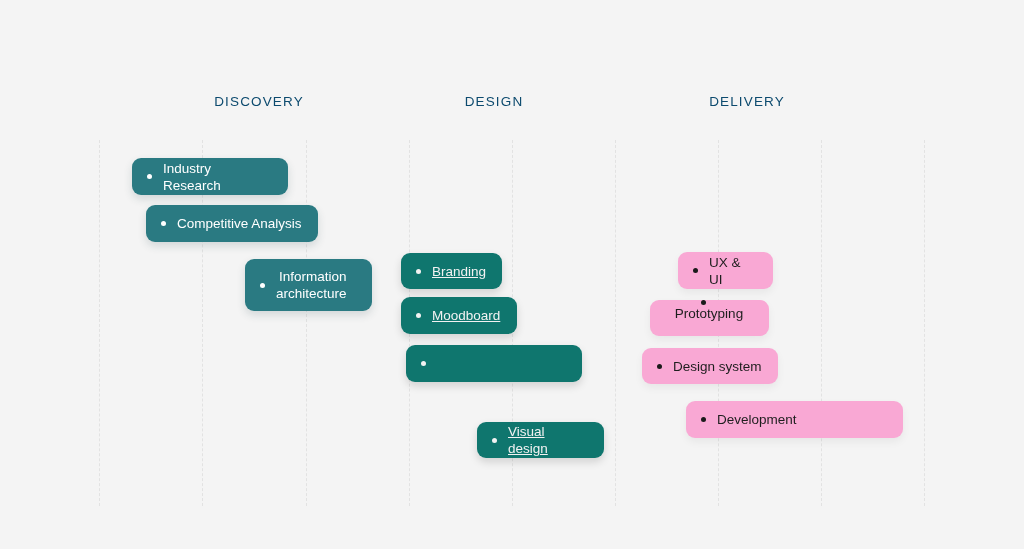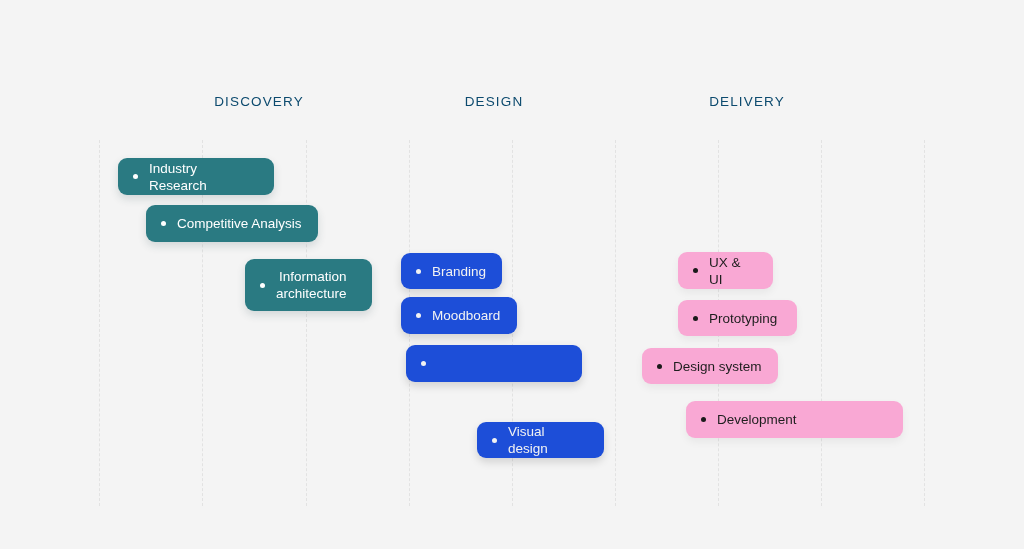--- a/index.html
+++ b/index.html
@@ -71,23 +71,24 @@
     flex: 0 1 auto;
   }
   .pill.teal {
     background: #2a7a82;
     color: #ffffff;
     box-shadow: 0 4px 9px rgba(40, 70, 75, 0.16);
   }
   .pill.teal .dot { background: #ffffff; }
 
   .pill.dark {
-    background: #1d4ed8;
+    background: #0f766e;
     color: #f2f2f2;
     box-shadow: 0 4px 9px rgba(0, 0, 0, 0.14);
+    text-decoration: underline;
   }
   .pill.dark .dot { background: #f2f2f2; }
 
   .pill.light {
     background: #f9a8d4;
     color: #1e1e1e;
     box-shadow: 0 4px 9px rgba(0, 0, 0, 0.055);
   }
   .pill.light .dot { background: #1a1a1a; }
 
@@ -116,27 +117,27 @@
       <div class="gridline" style="left: 924px; top: 140px; height: 366px; border-left-color: rgb(226, 226, 226);"></div>
     </div>
 
   <div class="headers">
       <div class="col-header" style="left: 259px;">DISCOVERY</div>
       <div class="col-header" style="left: 494px;">DESIGN</div>
       <div class="col-header" style="left: 747px;">DELIVERY</div>
     </div>
 
   <div class="pills">
-      <div class="pill teal" style="left: 118px; top: 158px; width: 156px; height: 37px;"><span class="dot"></span><span class="pill-label">Industry Research</span></div>
+      <div class="pill teal" style="left: 132px; top: 158px; width: 156px; height: 37px;"><span class="dot"></span><span class="pill-label">Industry Research</span></div>
       <div class="pill teal" style="left: 146px; top: 205px; width: 172px; height: 37px;"><span class="dot"></span><span class="pill-label">Competitive Analysis</span></div>
       <div class="pill teal two-line" style="left: 245px; top: 259px; width: 127px; height: 52px;"><span class="dot"></span><span class="pill-label">Information
 architecture</span></div>
       <div class="pill dark" style="left: 401px; top: 253px; width: 101px; height: 36px;"><span class="dot"></span><span class="pill-label">Branding</span></div>
       <div class="pill dark" style="left: 401px; top: 297px; width: 116px; height: 37px;"><span class="dot"></span><span class="pill-label">Moodboard</span></div>
       <div class="pill dark" style="left: 406px; top: 345px; width: 176px; height: 37px;"><span class="dot"></span></div>
       <div class="pill dark" style="left: 477px; top: 390px; width: 127px; height: 36px; margin-top: 32px;"><span class="dot"></span><span class="pill-label">Visual design</span></div>
       <div class="pill light" style="left: 678px; top: 252px; width: 95px; height: 37px;"><span class="dot"></span><span class="pill-label">UX &amp; UI</span></div>
-      <div class="pill light" style="left: 678px; top: 300px; width: 119px; height: 36px;"><span class="dot"></span><span class="pill-label">Prototyping</span></div>
+      <div class="pill light" style="left: 650px; top: 300px; width: 119px; height: 36px; flex-direction: column;"><span class="dot"></span><span class="pill-label">Prototyping</span></div>
       <div class="pill light" style="left: 642px; top: 348px; width: 136px; height: 36px;"><span class="dot"></span><span class="pill-label">Design system</span></div>
       <div class="pill light" style="left: 686px; top: 401px; width: 217px; height: 37px;"><span class="dot"></span><span class="pill-label">Development</span></div>
     </div>
 
 </div>
 
 </body></html>

